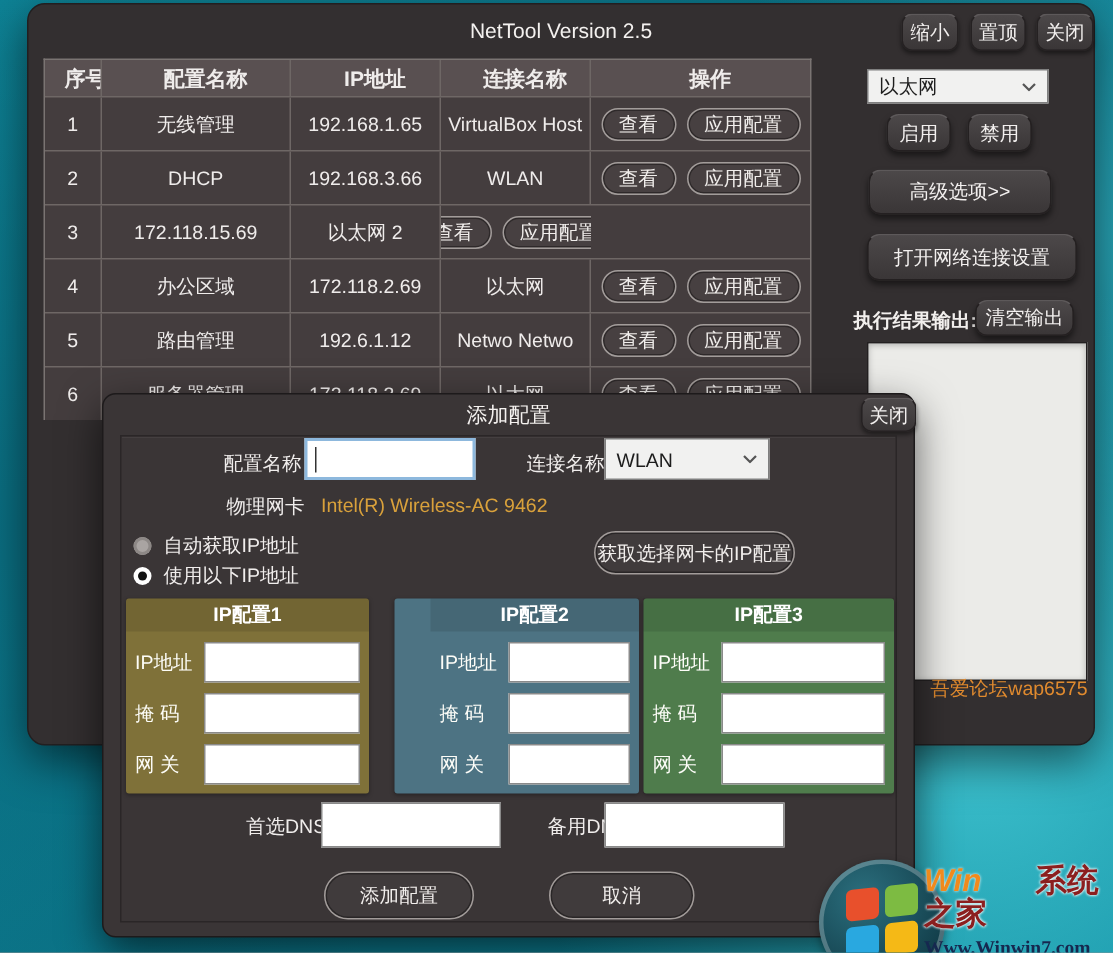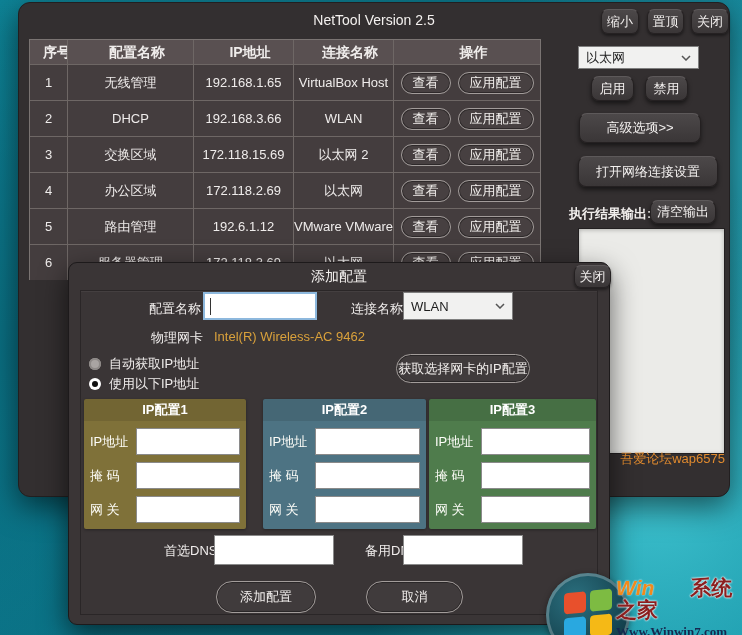--- a/index.html
+++ b/index.html
@@ -146,21 +146,20 @@
           <div class="cell">DHCP</div>
           <div class="cell">192.168.3.66</div>
           <div class="cell">WLAN</div>
           <div class="cell ops">
               <span class="pill">查看</span>
               <span class="pill">应用配置</span>
             </div>
         </div>
         <div class="t-row">
           <div class="cell">3</div>
-          <div class="cell">交换区域</div>
           <div class="cell">172.118.15.69</div>
           <div class="cell">以太网 2</div>
           <div class="cell ops">
               <span class="pill">查看</span>
               <span class="pill">应用配置</span>
             </div>
         </div>
         <div class="t-row">
           <div class="cell">4</div>
           <div class="cell">办公区域</div>
@@ -168,21 +167,21 @@
           <div class="cell">以太网</div>
           <div class="cell ops">
               <span class="pill">查看</span>
               <span class="pill">应用配置</span>
             </div>
         </div>
         <div class="t-row">
           <div class="cell">5</div>
           <div class="cell">路由管理</div>
           <div class="cell">192.6.1.12</div>
-          <div class="cell">VMware VMware</div>
+          <div class="cell">Netwo Netwo</div>
           <div class="cell ops">
               <span class="pill">查看</span>
               <span class="pill">应用配置</span>
             </div>
         </div>
         <div class="t-row">
           <div class="cell">6</div>
           <div class="cell">服务器管理</div>
           <div class="cell">172.118.3.69</div>
           <div class="cell">以太网</div>
@@ -248,21 +247,21 @@
         </div>
       <div class="ip-field">
           <span class="fl">掩 码</span>
           <input style="">
         </div>
       <div class="ip-field">
           <span class="fl">网 关</span>
           <input style="">
         </div>
     </div>
-    <div class="ip-panel" style="left: 194px; width: 163px; background: rgb(77, 115, 131);">
+    <div class="ip-panel" style="left: 194px; width: 163px; background: rgb(77, 115, 131); padding-left: 24px;">
       <div class="ip-panel-title">IP配置2</div>
       <div class="ip-field">
           <span class="fl">IP地址</span>
           <input style="">
         </div>
       <div class="ip-field">
           <span class="fl">掩 码</span>
           <input style="">
         </div>
       <div class="ip-field">

